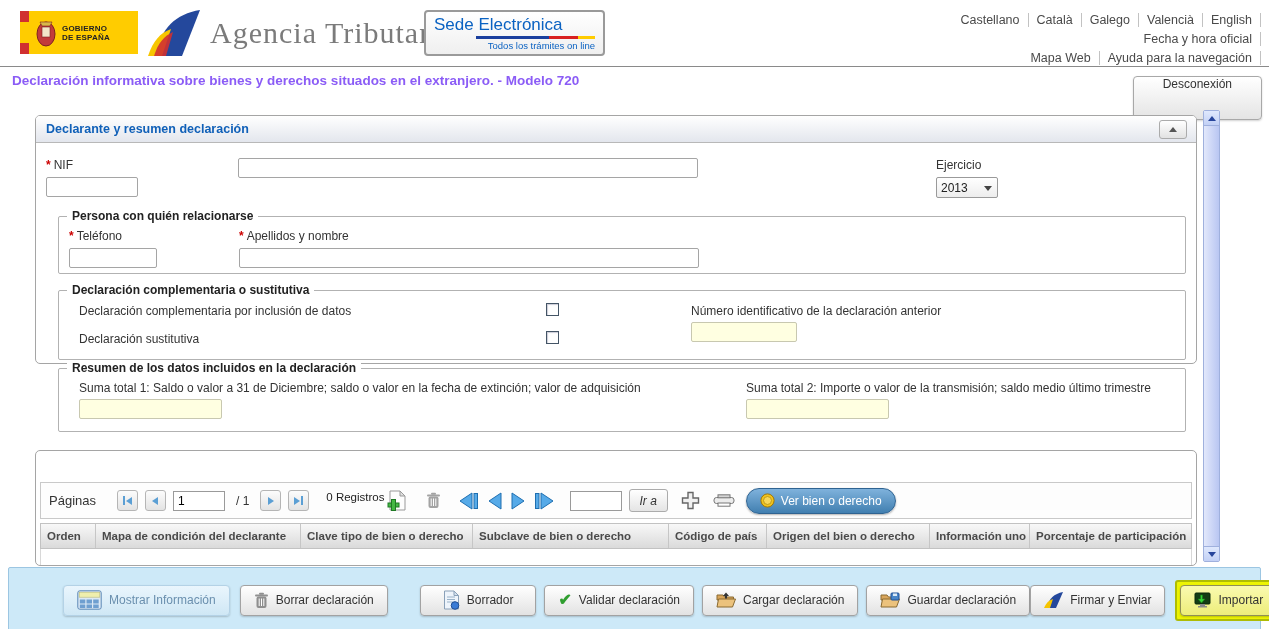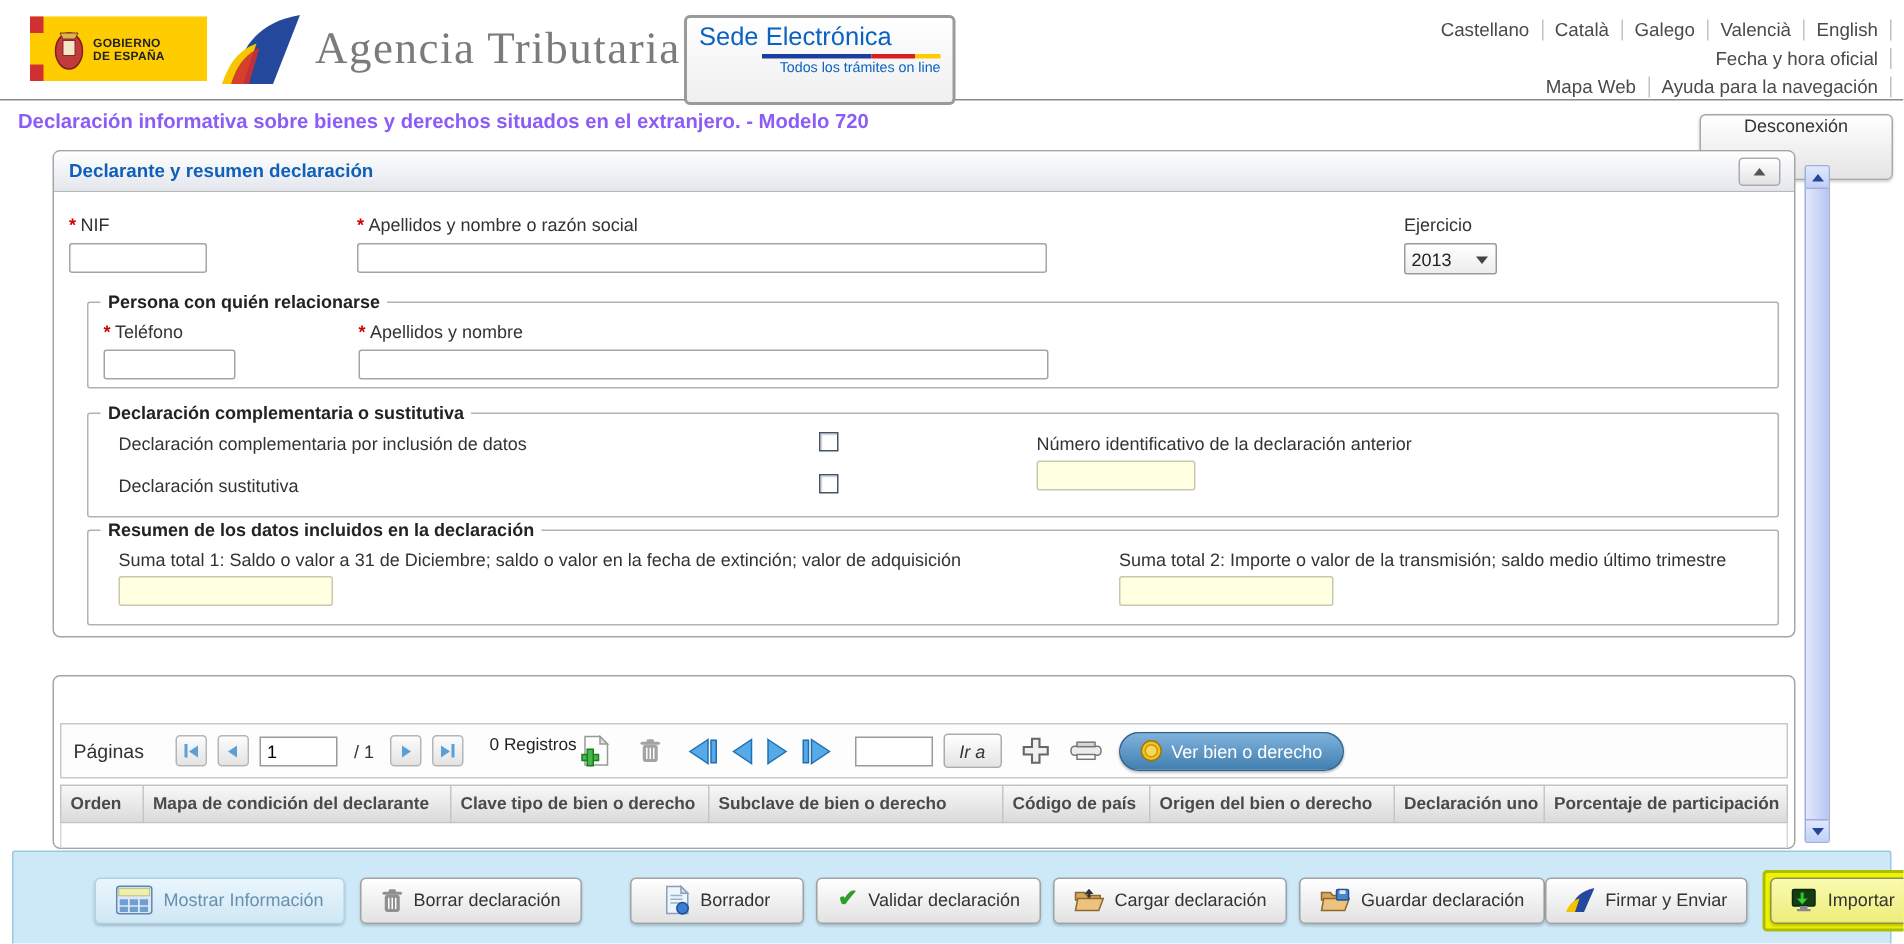--- a/index.html
+++ b/index.html
@@ -7,21 +7,21 @@
 
   
   .top-header { position:absolute; top:0; left:0; width:1269px; height:67px; border-bottom:1px solid #8a8a8a; background:#fff; }
   .gov-logo { position:absolute; left:20px; top:11px; width:118px; height:43px; background:#ffcc00; display:flex; align-items:center; }
   .gov-flag { width:9px; height:100%; display:flex; flex-direction:column; }
   .gov-flag .r { flex:1; background:#d03030; } .gov-flag .y { flex:2; background:#ffcc00; }
   .gov-emblem { width:26px; height:32px; margin-left:4px; position:relative; }
   .gov-text { font-size:8px; font-weight:bold; color:#222; line-height:9px; margin-left:3px; letter-spacing:.2px; }
   .aeat-logo { position:absolute; left:148px; top:10px; display:flex; align-items:center; gap:10px; }
   .aeat-word { font-family:"Liberation Serif",serif; font-size:30px; color:#7b7b7b; letter-spacing:1px; white-space:nowrap; }
-  .sede-badge { position:absolute; left:424px; top:10px; width:181px; height:60px; border:2px solid #9a9a9a; border-radius:4px; background:linear-gradient(#ffffff,#efefef); padding:3px 8px 18px 8px;margin-left:32px; }
+  .sede-badge { position:absolute; left:424px; top:10px; width:181px; height:46px; border:2px solid #9a9a9a; border-radius:4px; background:linear-gradient(#ffffff,#efefef); padding:3px 8px 18px 8px; }
   .sede-title { font-size:17px; color:#0a62c2; white-space:nowrap; }
   .sede-strip { display:flex; height:3px; margin:1px 0 1px 42px; }
   .sede-strip .b { flex:5; background:#1a3f9e; } .sede-strip .r { flex:2; background:#d82020; } .sede-strip .ye { flex:1.2; background:#ffcc00; }
   .sede-sub { font-size:9.5px; color:#0a62c2; text-align:right; }
   .lang-links { position:absolute; right:8px; top:10px; text-align:right; font-size:12.5px; color:#4a4a4a; }
   .lang-row { height:19px; display:flex; justify-content:flex-end; align-items:center; }
   .lang-row span.lnk { cursor:pointer; padding:0 8px; white-space:nowrap; }
   .sep { width:1px; height:14px; background:#c2c2c2; display:inline-block; }
 
   
@@ -30,21 +30,21 @@
 
   
   .v-scrollbar { position:absolute; right:49px; top:110px; width:17px; height:452px; background:linear-gradient(90deg,#e2e8fb,#b9c6f2); border:1px solid #9fb0dd; border-radius:2px; }
   .sb-btn { position:absolute; left:0; width:15px; height:15px; background:linear-gradient(#dfe8fd,#c2d0f5); display:flex; align-items:center; justify-content:center; }
   .sb-up { top:0; border-bottom:1px solid #9fb0dd; } .sb-down { bottom:0; border-top:1px solid #9fb0dd; }
   .tri-up-sb { width:0;height:0;border-left:4px solid transparent;border-right:4px solid transparent;border-bottom:5px solid #27459c; }
   .tri-down-sb { width:0;height:0;border-left:4px solid transparent;border-right:4px solid transparent;border-top:5px solid #27459c; }
 
   
   .panel { position:absolute; left:35px; width:1162px; background:#fff; border:1px solid #a5a5a5; border-radius:5px; }
-  .panel-1 { top:100px; height:325px; }
+  .panel-1 { top:115px; height:249px; }
   .panel-2 { top:450px; height:116px; overflow:hidden; }
   .panel-header { height:27px; background:linear-gradient(#ffffff,#e3e6ed); border-bottom:1px solid #b8b8b8; border-radius:4px 4px 0 0; display:flex; align-items:center; padding:0 10px; color:#1060b8; font-weight:bold; font-size:12.5px; }
   .collapse-btn { position:absolute; right:9px; top:4px; width:28px; height:19px; border:1px solid #ababab; border-radius:3px; background:linear-gradient(#ffffff,#e2e2e2); display:flex; align-items:center; justify-content:center; cursor:pointer; }
   .tri-up { width:0;height:0;border-left:4px solid transparent;border-right:4px solid transparent;border-bottom:5px solid #555; }
 
   .lbl { font-size:12px; color:#333; white-space:nowrap; }
   .req { color:#cc0000; font-weight:bold; margin-right:3px; }
   .txt-input { height:20px; border:1px solid #a5a5a5; border-radius:2px; background:#fff; font-size:12px; padding:0 4px; font-family:"Liberation Sans",sans-serif; }
   .cream { background:#ffffe1; border:1px solid #c8c8b0; }
   .grp { position:absolute; }
@@ -177,21 +177,20 @@
   </div>
   <div class="collapse-btn">
       <div class="tri-up"></div>
     </div>
 
   <div class="grp" style="left:10px; top:42px;">
     <span class="lbl"><span class="req">*</span><span>NIF</span></span>
     <input class="txt-input" style="width: 92px;">
   </div>
   <div class="grp" style="left:202px; top:42px;">
-    <span class="lbl"><span class="req">*</span><span>Apellidos y nombre o razón social</span></span>
     <input class="txt-input" style="width: 460px;">
   </div>
   <div class="grp" style="left:900px; top:42px;">
     <span class="lbl">Ejercicio</span>
     <div class="select-box">
       <span>2013</span>
       <div class="tri-down"></div>
     </div>
   </div>
 
@@ -312,21 +311,21 @@
     </div>
   </div>
 
   <div class="thead">
     <div class="th" style="width:55px;">Orden</div>
     <div class="th" style="width:205px;">Mapa de condición del declarante</div>
     <div class="th" style="width:172px;">Clave tipo de bien o derecho</div>
     <div class="th" style="width:196px;">Subclave de bien o derecho</div>
     <div class="th" style="width:98px;">Código de país</div>
     <div class="th" style="width:163px;">Origen del bien o derecho</div>
-    <div class="th" style="width:100px;">Declaración uno</div>
+    <div class="th" style="width:100px;">Información uno</div>
     <div class="th" style="width:161px; border-right:none;">Porcentaje de participación</div>
   </div>
   <div class="tbody"></div>
 </div>
 
 <div class="bottom-bar">
   <div class="grp-left">
     <div class="tb-btn disabled">
       <svg width="25" height="20" viewBox="0 0 25 20">
         <rect x="0.8" y="0.8" width="23.4" height="18.4" rx="2" fill="#dce9f5" stroke="#5b87b5"></rect>

